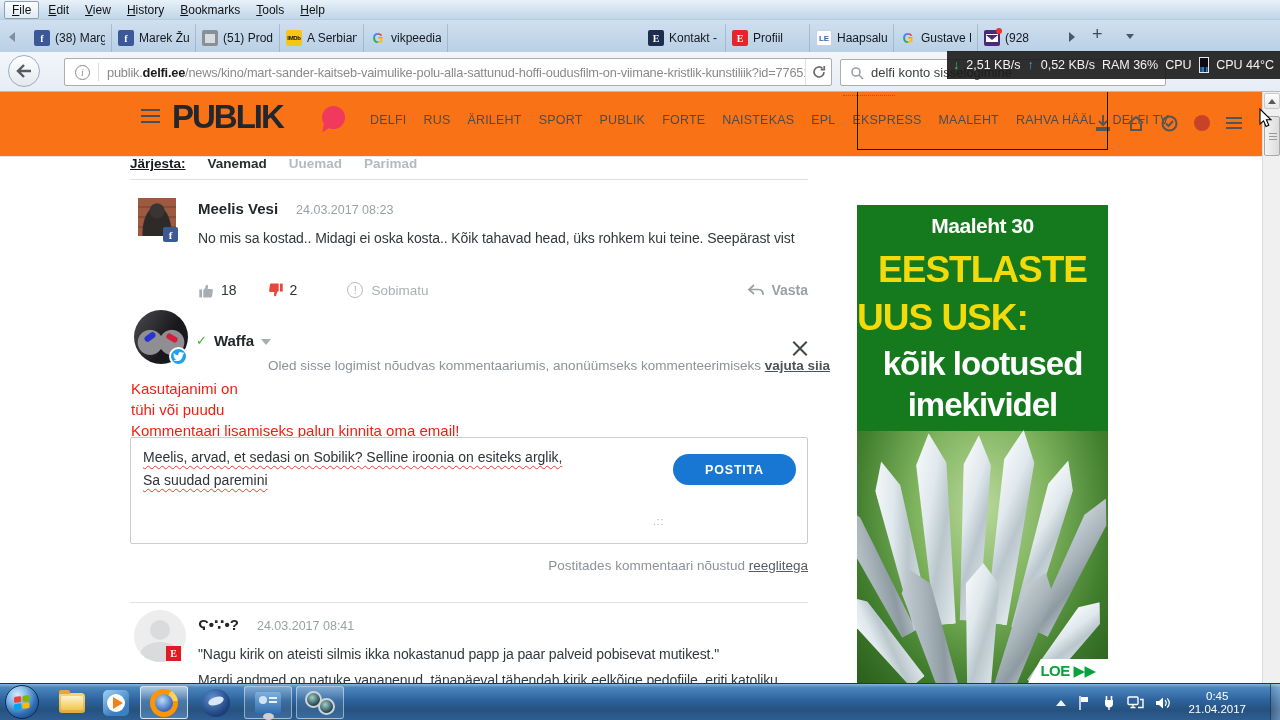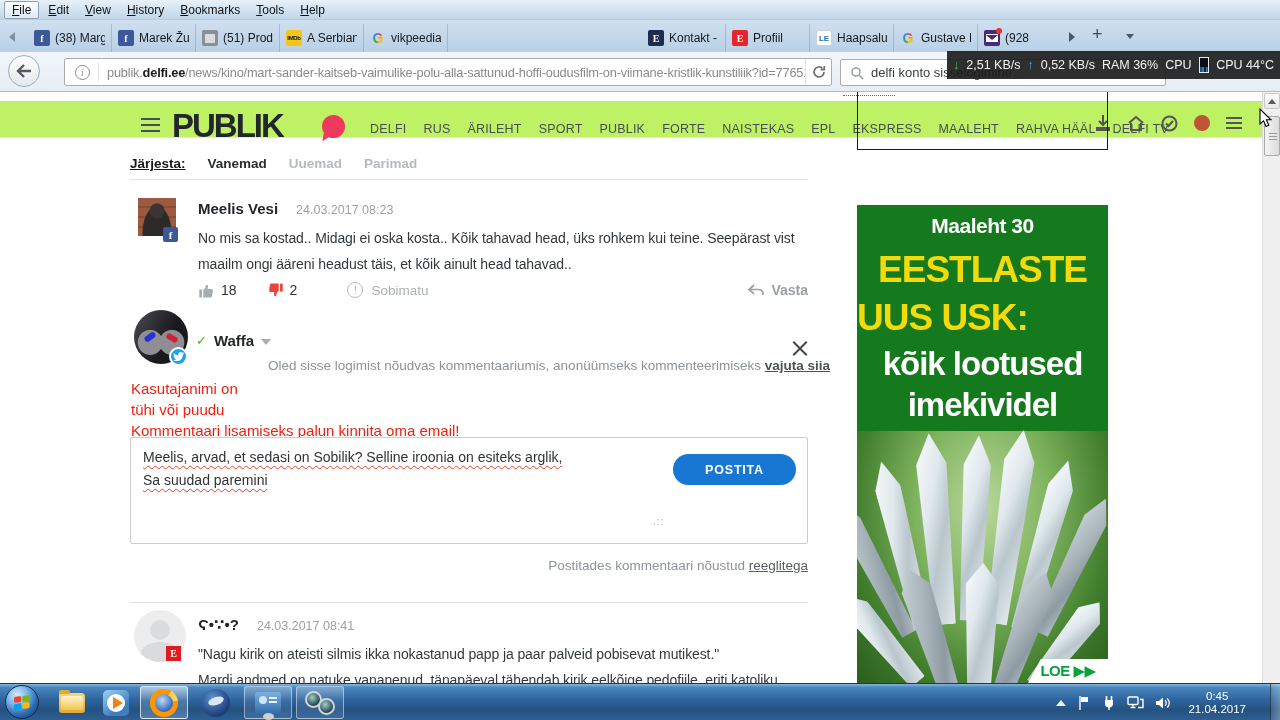--- a/index.html
+++ b/index.html
@@ -75,21 +75,21 @@
     z-index:2;display:flex;align-items:center;gap:7px;padding:0 6px;color:#f2f2f2;font-size:12.5px;white-space:nowrap;}
   .arrow-down{color:#35c06a;font-weight:bold;}
   .arrow-up{color:#3aa0ff;font-weight:bold;}
   .cpu-graph{width:34px;height:16px;border:1px solid #e8e8e8;background:#0c0c14;position:relative;overflow:hidden;}
   .cpu-graph::before{content:"";position:absolute;bottom:0;left:0;width:100%;height:5px;
     background:linear-gradient(90deg,#1d4f8a 0 30%,#2f7cc5 30% 45%,#123 45% 70%,#2f7cc5 70% 85%,#1d4f8a 85%);}
 
   
   #page{position:absolute;left:0;top:92px;width:1262px;height:591px;background:#fff;overflow:hidden;}
 
-  #site-header{position:absolute;left:0;top:9px;width:1262px;height:37px;border-bottom:1px solid #e4e4e4;background:#bef264;}
+  #site-header{position:absolute;left:0;top:0;width:1262px;height:65px;border-bottom:1px solid #e4e4e4;background:#f97316;}
   .site-burger{position:absolute;left:141px;top:17px;width:19px;height:14px;
     border-top:2.5px solid #4a4f55;border-bottom:2.5px solid #4a4f55;}
   .site-burger::before{content:"";position:absolute;left:0;top:3.5px;width:19px;height:2.5px;background:#4a4f55;}
   #site-logo{position:absolute;left:172px;top:6px;font-size:33px;font-weight:800;letter-spacing:-2px;color:#23272c;}
   .logo-bubble{position:absolute;left:322px;top:14px;width:23px;height:23px;border-radius:50%;background:#ef3a5d;}
   .logo-bubble::after{content:"";position:absolute;left:1px;bottom:-4px;width:0;height:0;
     border-left:9px solid #ef3a5d;border-bottom:8px solid transparent;transform:rotate(8deg);}
   #site-nav{position:absolute;left:370px;top:21px;display:flex;gap:17px;font-size:12.5px;color:#474d54;letter-spacing:.2px;}
   .site-nav-item{white-space:nowrap;}
 
@@ -383,21 +383,20 @@
     </div>
     <div class="divider" style="top:87px"></div>
 
     <div class="avatar1"></div>
     <div class="badge-fb">f</div>
     <div class="c-head" style="left:198px;top:108px">
       <span class="c-name">Meelis Vesi</span>
       <span class="c-date">24.03.2017 08:23</span>
     </div>
     <div class="c-text" style="left:198px;top:133px">No mis sa kostad.. Midagi ei oska kosta.. Kõik tahavad head, üks rohkem kui teine. Seepärast vist</div>
-    <div class="c-text" style="left:198px;top:159px">maailm ongi ääreni headust täis, et kõik ainult head tahavad..</div>
 
     <div class="like-row">
       <svg width="17" height="17" viewBox="0 0 16 16">
         <path d="M1.2 7h2.6v7.5H1.2z" fill="#a6adb3"></path>
         <path d="M5 14.5V7.6c1.2-.6 1.9-1.8 2.2-3.5.1-.8.4-1.7 1.3-1.5.8.2 1 1 .9 1.9-.1.8-.4 2-.4 2h3.7c.8 0 1.4.7 1.3 1.5l-.7 5.2c-.1.7-.7 1.3-1.5 1.3z" fill="#a6adb3"></path>
       </svg>
       <span class="count">18</span>
       <span class="dislike-group">
         <svg width="17" height="17" viewBox="0 0 16 16" style="transform:rotate(180deg)">
           <path d="M1.2 7h2.6v7.5H1.2z" fill="#e8453c"></path>

